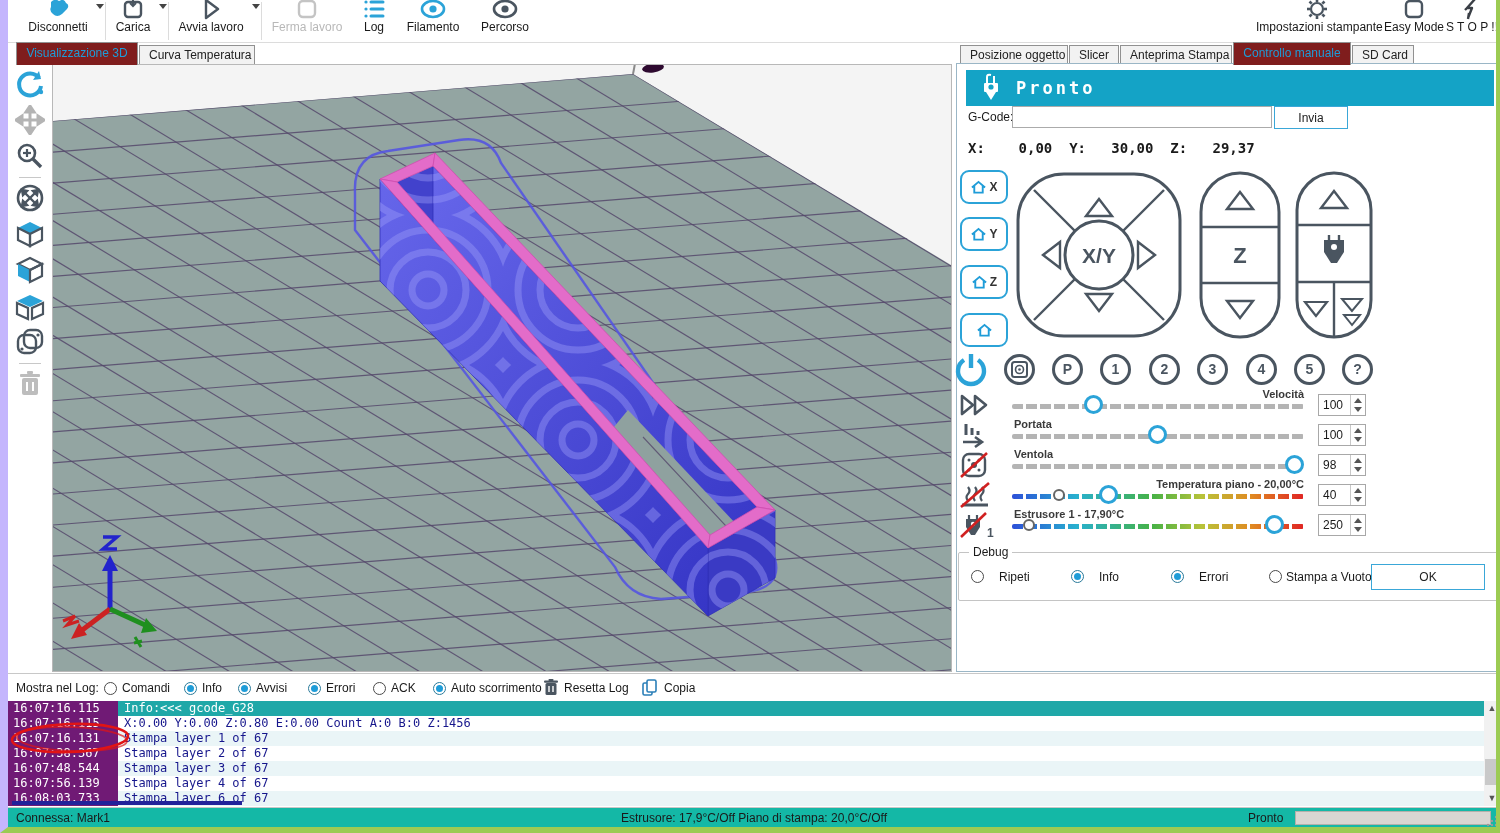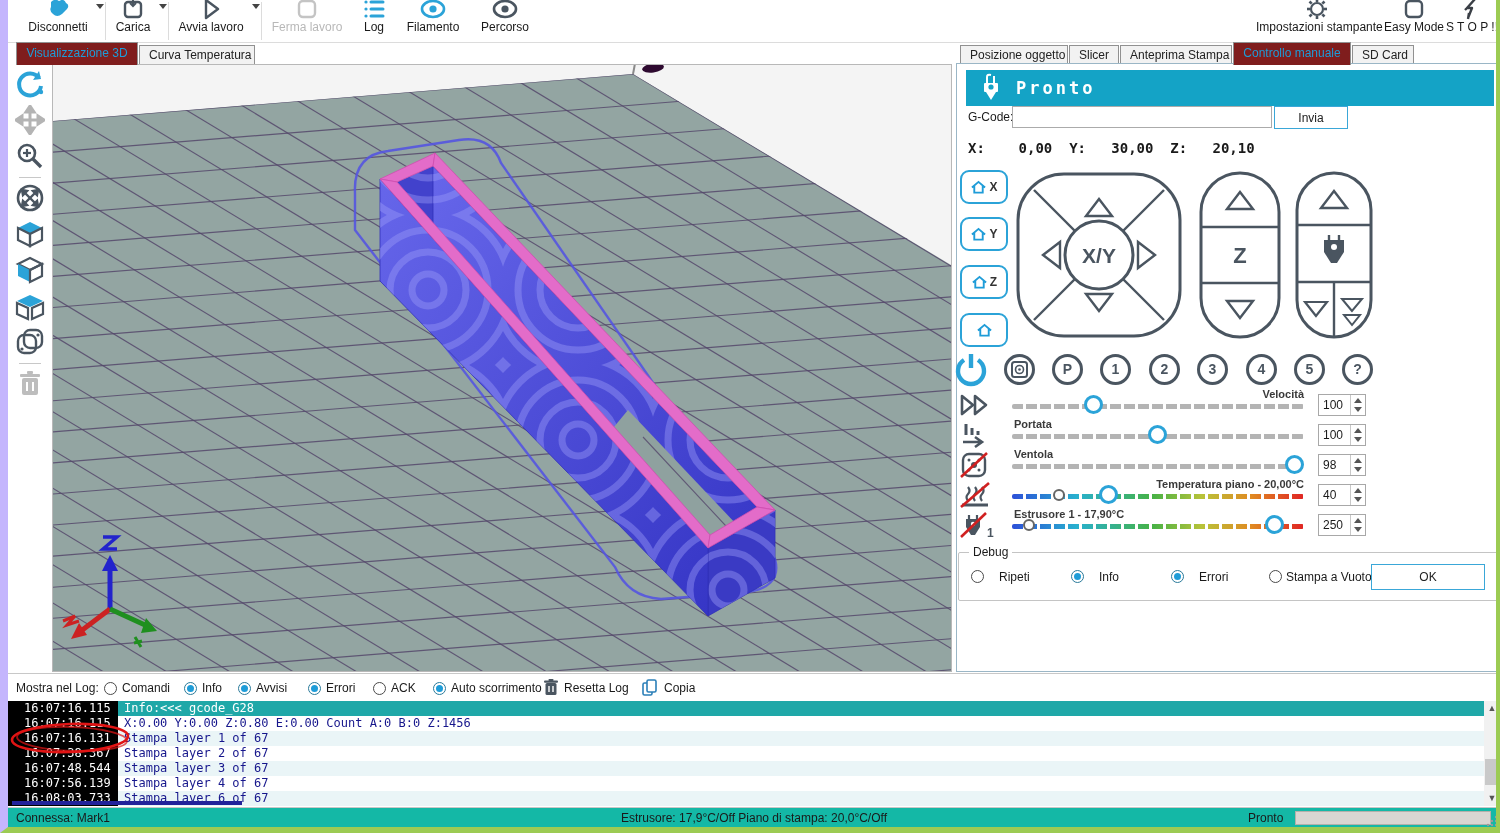--- a/index.html
+++ b/index.html
@@ -60,21 +60,21 @@
   .radio.checked:before{content:"";display:block;width:7px;height:7px;margin:2px;border-radius:50%;background:#1e9cd8}
   .rlabel{font-size:12px;vertical-align:middle}
   
   #debugbox{position:absolute;left:950px;top:552px;width:540px;height:47px;border:1px solid #c4c4c4;border-radius:2px}
   #debugbox .legend{position:absolute;left:10px;top:-8px;background:#fff;padding:0 4px;font-size:12px}
   
   #logbar{position:absolute;left:0;top:673px;width:1492px;height:27px;background:#fff;border-top:1px solid #c8c8c8;border-bottom:1px solid #d8d8d8}
   
   #loglist{position:absolute;left:0;top:701px;width:1492px;height:105px;background:#fff;font-family:"DejaVu Sans Mono",monospace;font-size:12px}
   .logrow{position:absolute;left:0;width:1476px;height:15px;line-height:15px;white-space:pre}
-  .logrow .ltime{position:absolute;left:0;top:0;width:110px;height:15px;background:#000000;color:#fff;padding-left:16px;box-sizing:border-box}
+  .logrow .ltime{position:absolute;left:0;top:0;width:110px;height:15px;background:#701a75;color:#fff;padding-left:5px;box-sizing:border-box}
   .logrow .lmsg{position:absolute;left:116px;top:0;color:#16168c}
   .logrow.alt{background:#eaf5f7}
   .logrow.sel{background:#1fa8a8}
   .logrow.sel .lmsg{color:#fff}
   
   #logscroll{position:absolute;left:1476px;top:701px;width:16px;height:105px;background:#f1f1f1}
   #logscroll .sarrow{position:absolute;left:0;width:16px;height:15px;color:#555;font-size:9px;text-align:center;line-height:15px}
   #logscroll .sthumb{position:absolute;left:1px;top:58px;width:14px;height:26px;background:#c9c9c9}
   
   #statusbar{position:absolute;left:0;top:807px;width:1492px;height:20px;background:#14b8a6;border-top:1px solid #c8c8c8;font-size:12px}
@@ -440,21 +440,21 @@
         </g>
       <path d="M9,10 V4 q0,-3 4,-2 M16,10 V3" stroke="#fff" stroke-width="2" fill="none"></path>
     </svg>
     <span class="htext">Pronto</span>
   </div>
 
   <span class="abs fieldlabel" style="left:960px;top:110px">G-Code:</span>
   <input class="gcode" type="text" value="" style="">
   <button class="btn abs" style="left:1266px;top:106px;width:74px;height:23px">Invia</button>
 
-  <div class="coords"><span>X:</span>    <span>0,00</span>  <span>Y:</span>   <span>30,00</span>  <span>Z:</span>   <span>20,10</span></div>
+  <div class="coords"><span>X:</span>    <span>0,00</span>  <span>Y:</span>   <span>30,00</span>  <span>Z:</span>   <span>29,37</span></div>
 
   <div class="homebtn" style="top:170px">
     <svg width="17" height="15" viewBox="0 0 18 16">
         <path d="M2,8 L9,2 L16,8 M4.5,6.5 V13.5 H13.5 V6.5" fill="none" stroke="#1e9cd8" stroke-width="2"></path>
       </svg>
     <span class="hletter">X</span>
   </div>
   <div class="homebtn" style="top:217px">
     <svg width="17" height="15" viewBox="0 0 18 16">
         <path d="M2,8 L9,2 L16,8 M4.5,6.5 V13.5 H13.5 V6.5" fill="none" stroke="#1e9cd8" stroke-width="2"></path>

